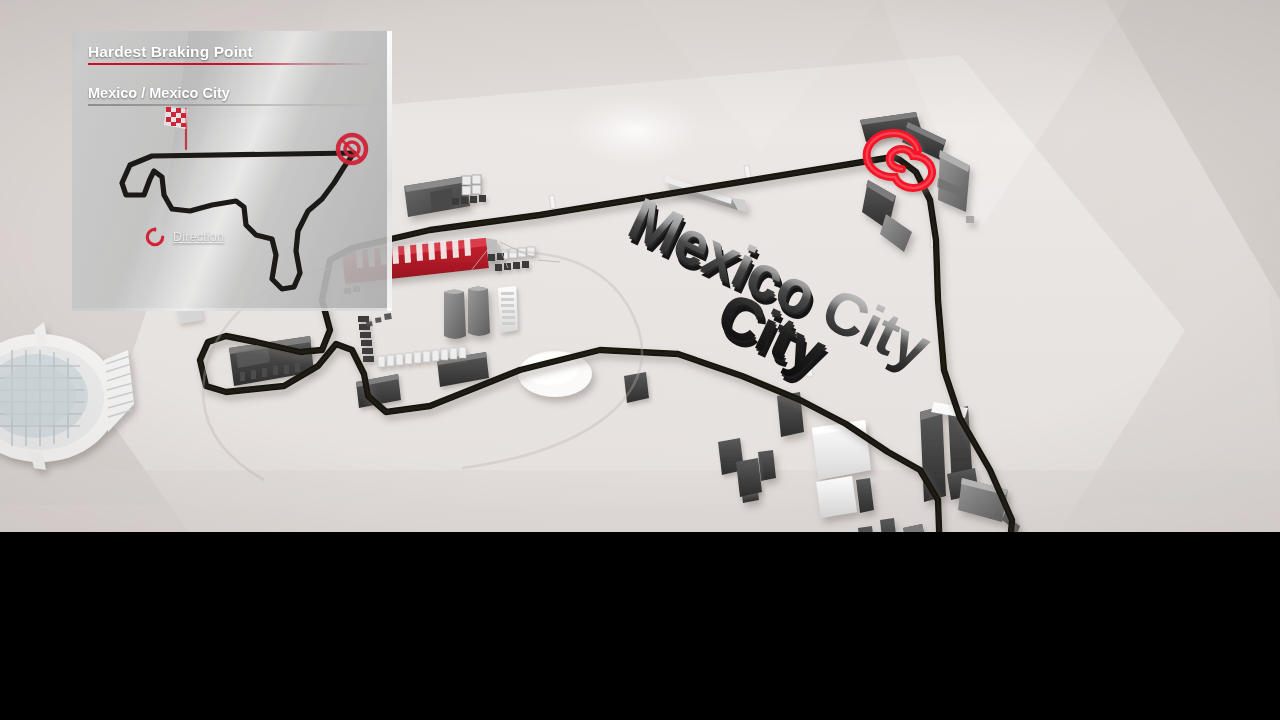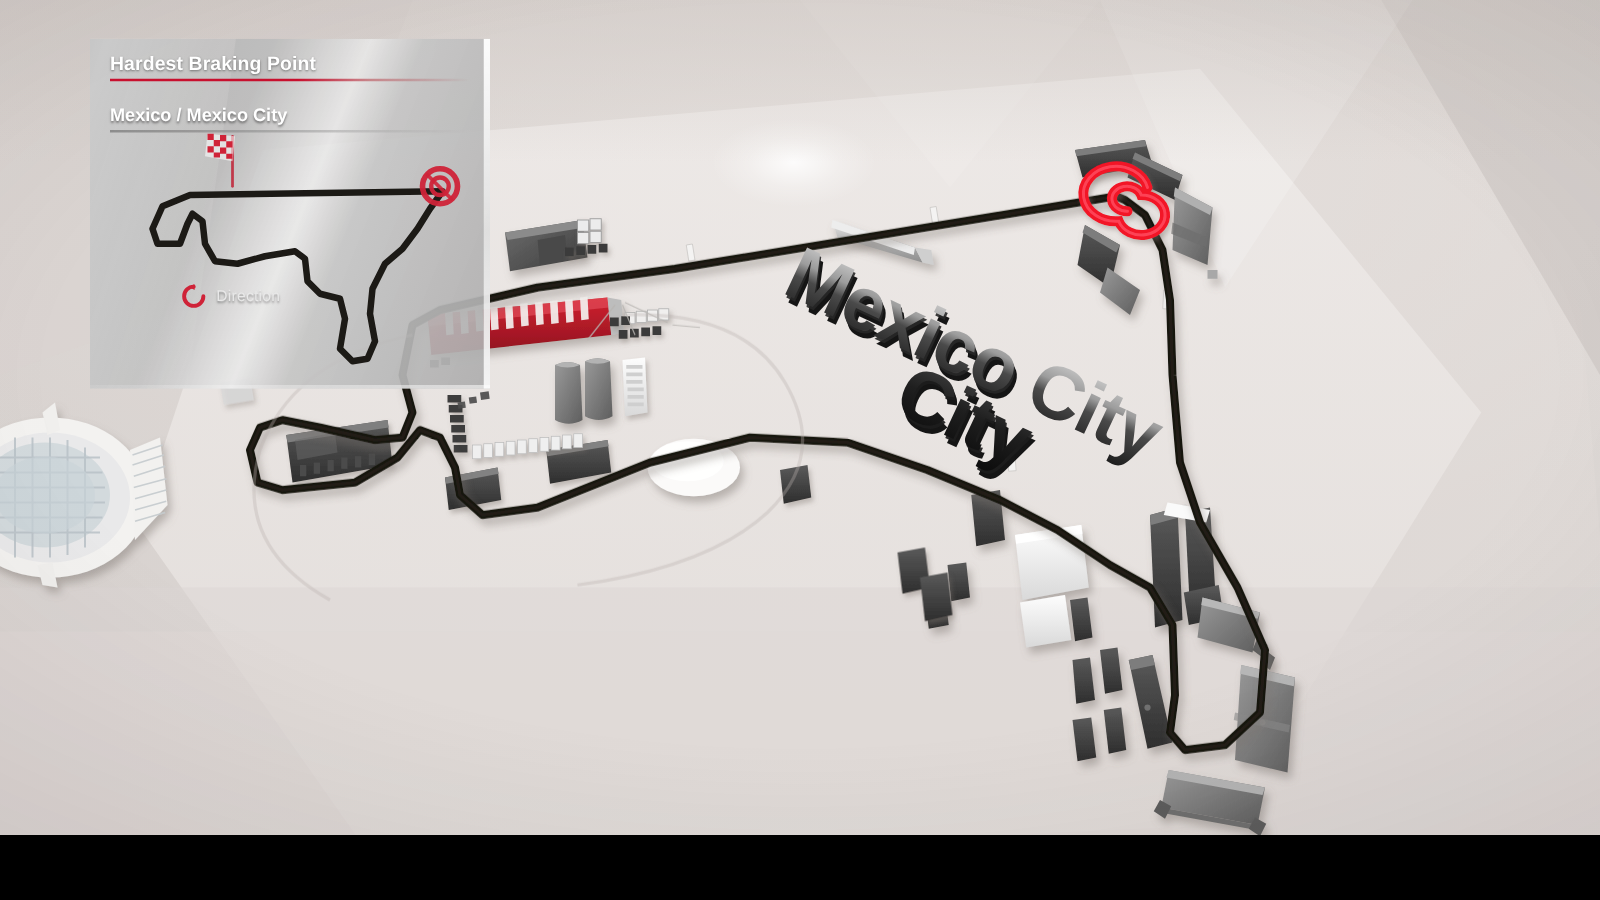--- a/index.html
+++ b/index.html
@@ -3,21 +3,21 @@
 <meta charset="utf-8">
 <title>Hardest Braking Point — Mexico / Mexico City</title>
 <style>
   html,body{margin:0;padding:0;background:#000;}
   body{
     font-family:"Liberation Sans", sans-serif;
     -webkit-font-smoothing:antialiased;
   }
   #stage{
     position:relative;
-    width:1280px;height:668px;
+    width:1280px;height:532px;
     overflow:hidden;
     background:#e2dedb;
   }
 
   
   .ground{position:absolute;inset:0;}
   .ground-base{
     position:absolute;inset:0;
     background:
       radial-gradient(ellipse 70% 55% at 48% 18%, #efebe8 0%, #e6e1de 45%, #ddd8d5 100%);
@@ -129,20 +129,21 @@
     position:absolute;
     left:72px;top:195px;
     display:flex;align-items:center;gap:7px;
   }
   .legend-icon{width:22px;height:22px;display:block;}
   .legend-text{
     color:#e9e9e9;
     font-size:12.5px;
     text-shadow:0 1px 2px rgba(0,0,0,.4);
     letter-spacing:.2px;
+    text-decoration:underline;
   }
 </style>
 </head>
 <body>
 
 <div id="stage">
 
   <div class="ground">
     <div class="ground-base"></div>
     <div class="ground-poly">

